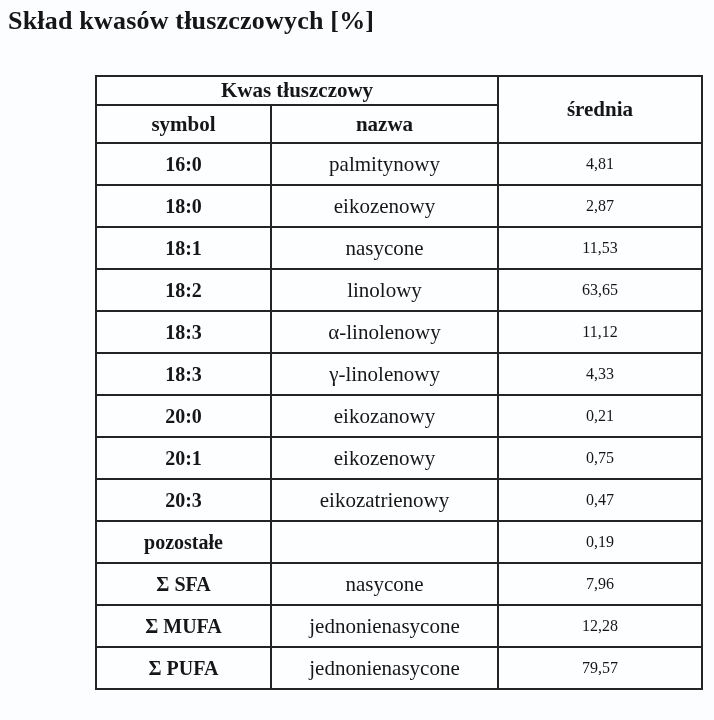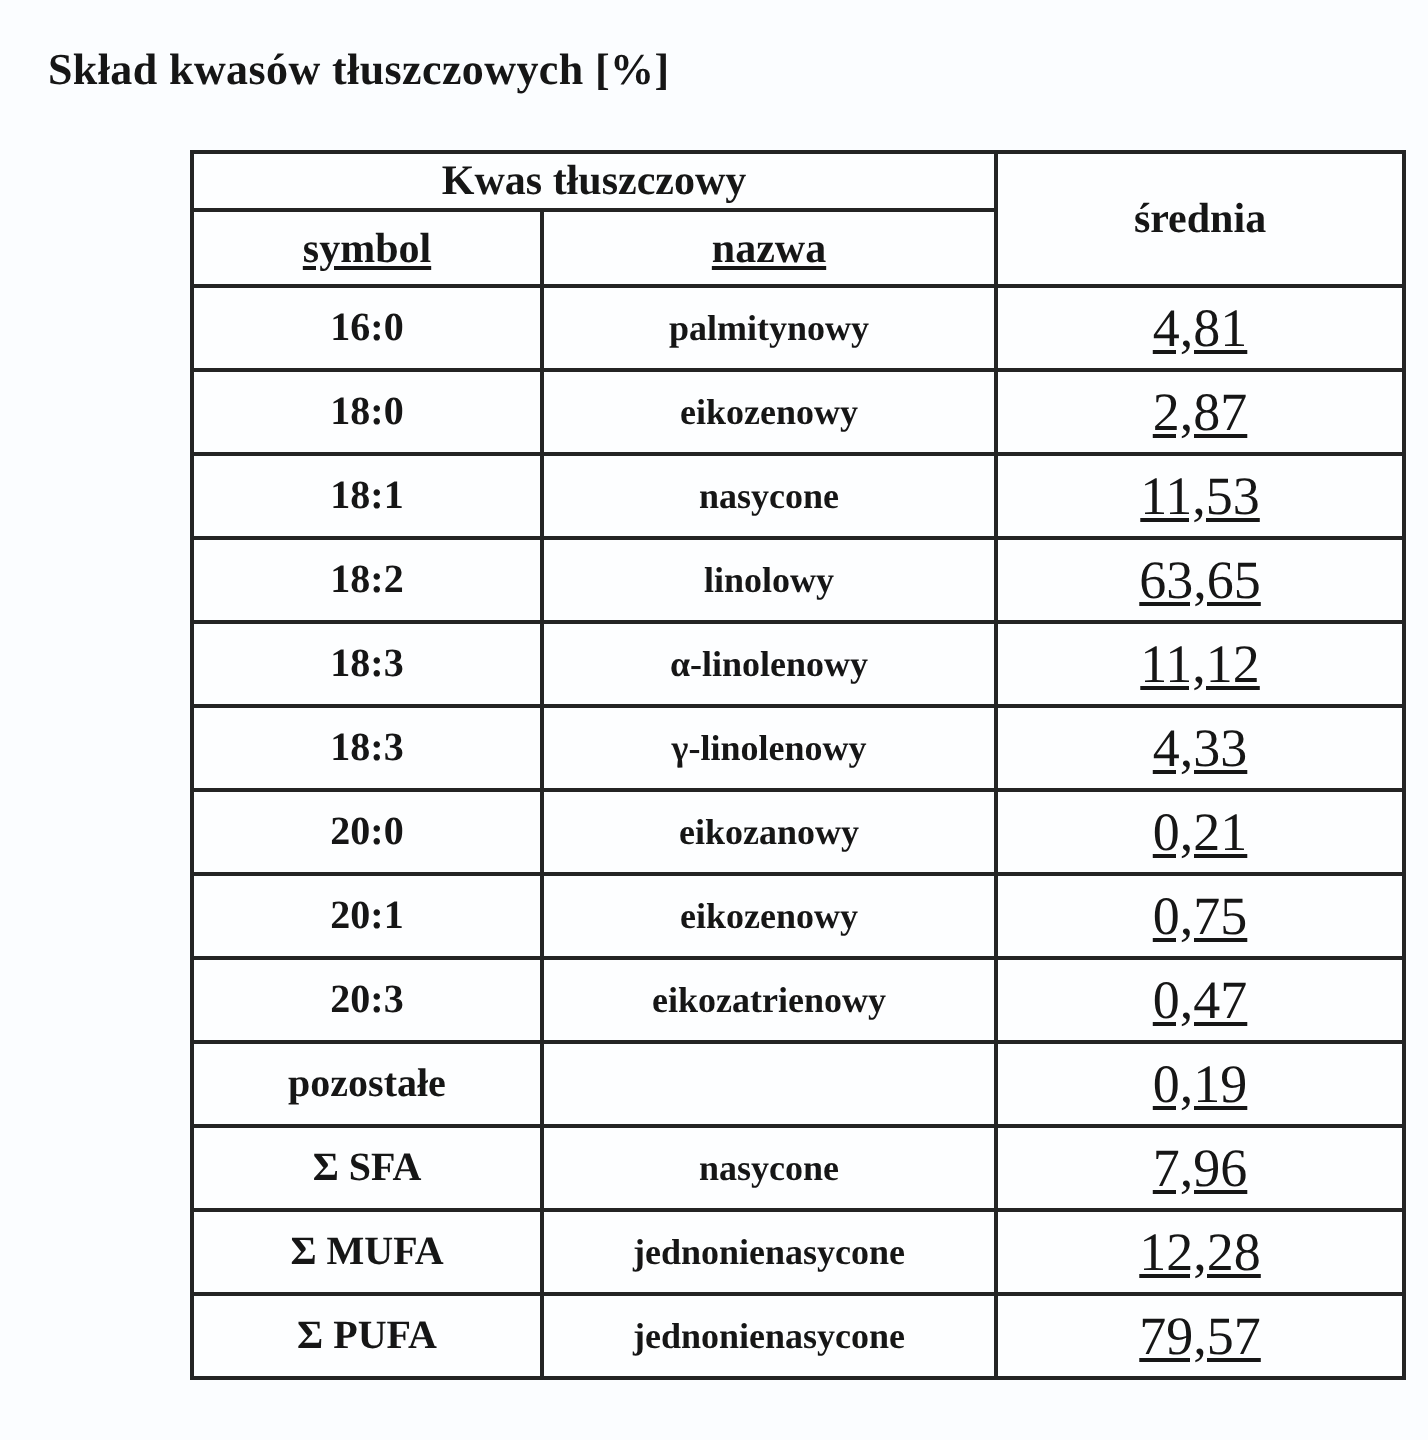--- a/index.html
+++ b/index.html
@@ -14,22 +14,22 @@
     width:714px;height:720px;
     background:var(--page-bg);
     font-family:"Liberation Serif", serif;
     color:var(--ink);
     position:relative;
     overflow:hidden;
   }
   .title{
     position:absolute;
     left:8px;top:6px;
-    margin:16px;
-    font-size:22px;
+    margin:0;
+    font-size:26px;
     font-weight:bold;
     letter-spacing:0.2px;
     color:var(--ink);
   }
   table.fatty{
     position:absolute;
     left:95px;top:75px;
     width:606px;
     border-collapse:collapse;
     table-layout:fixed;
@@ -41,34 +41,33 @@
     vertical-align:middle;
     padding:0 4px;
     overflow:hidden;
     white-space:nowrap;
   }
   table.fatty th{
     font-size:21px;
     font-weight:bold;
   }
   tr.r-group{height:29px;}
-  tr.r-sub{height:38px;text-decoration:underline;}
+  tr.r-sub{height:38px;}
   tbody tr{height:42px;}
   td.sym{
     font-weight:bold;
     font-size:20px;
   }
   td.naz{
-    font-weight:bold;
-    font-size:18px;
+    font-weight:normal;
+    font-size:21px;
   }
   td.avg{
     font-weight:normal;
-    font-size:27px;
-    text-decoration:underline;
+    font-size:16px;
   }
 </style>
 </head>
 <body>
 
 <div class="page">
 
   <h1 class="title">Skład kwasów tłuszczowych [%]</h1>
 
   <table class="fatty">

